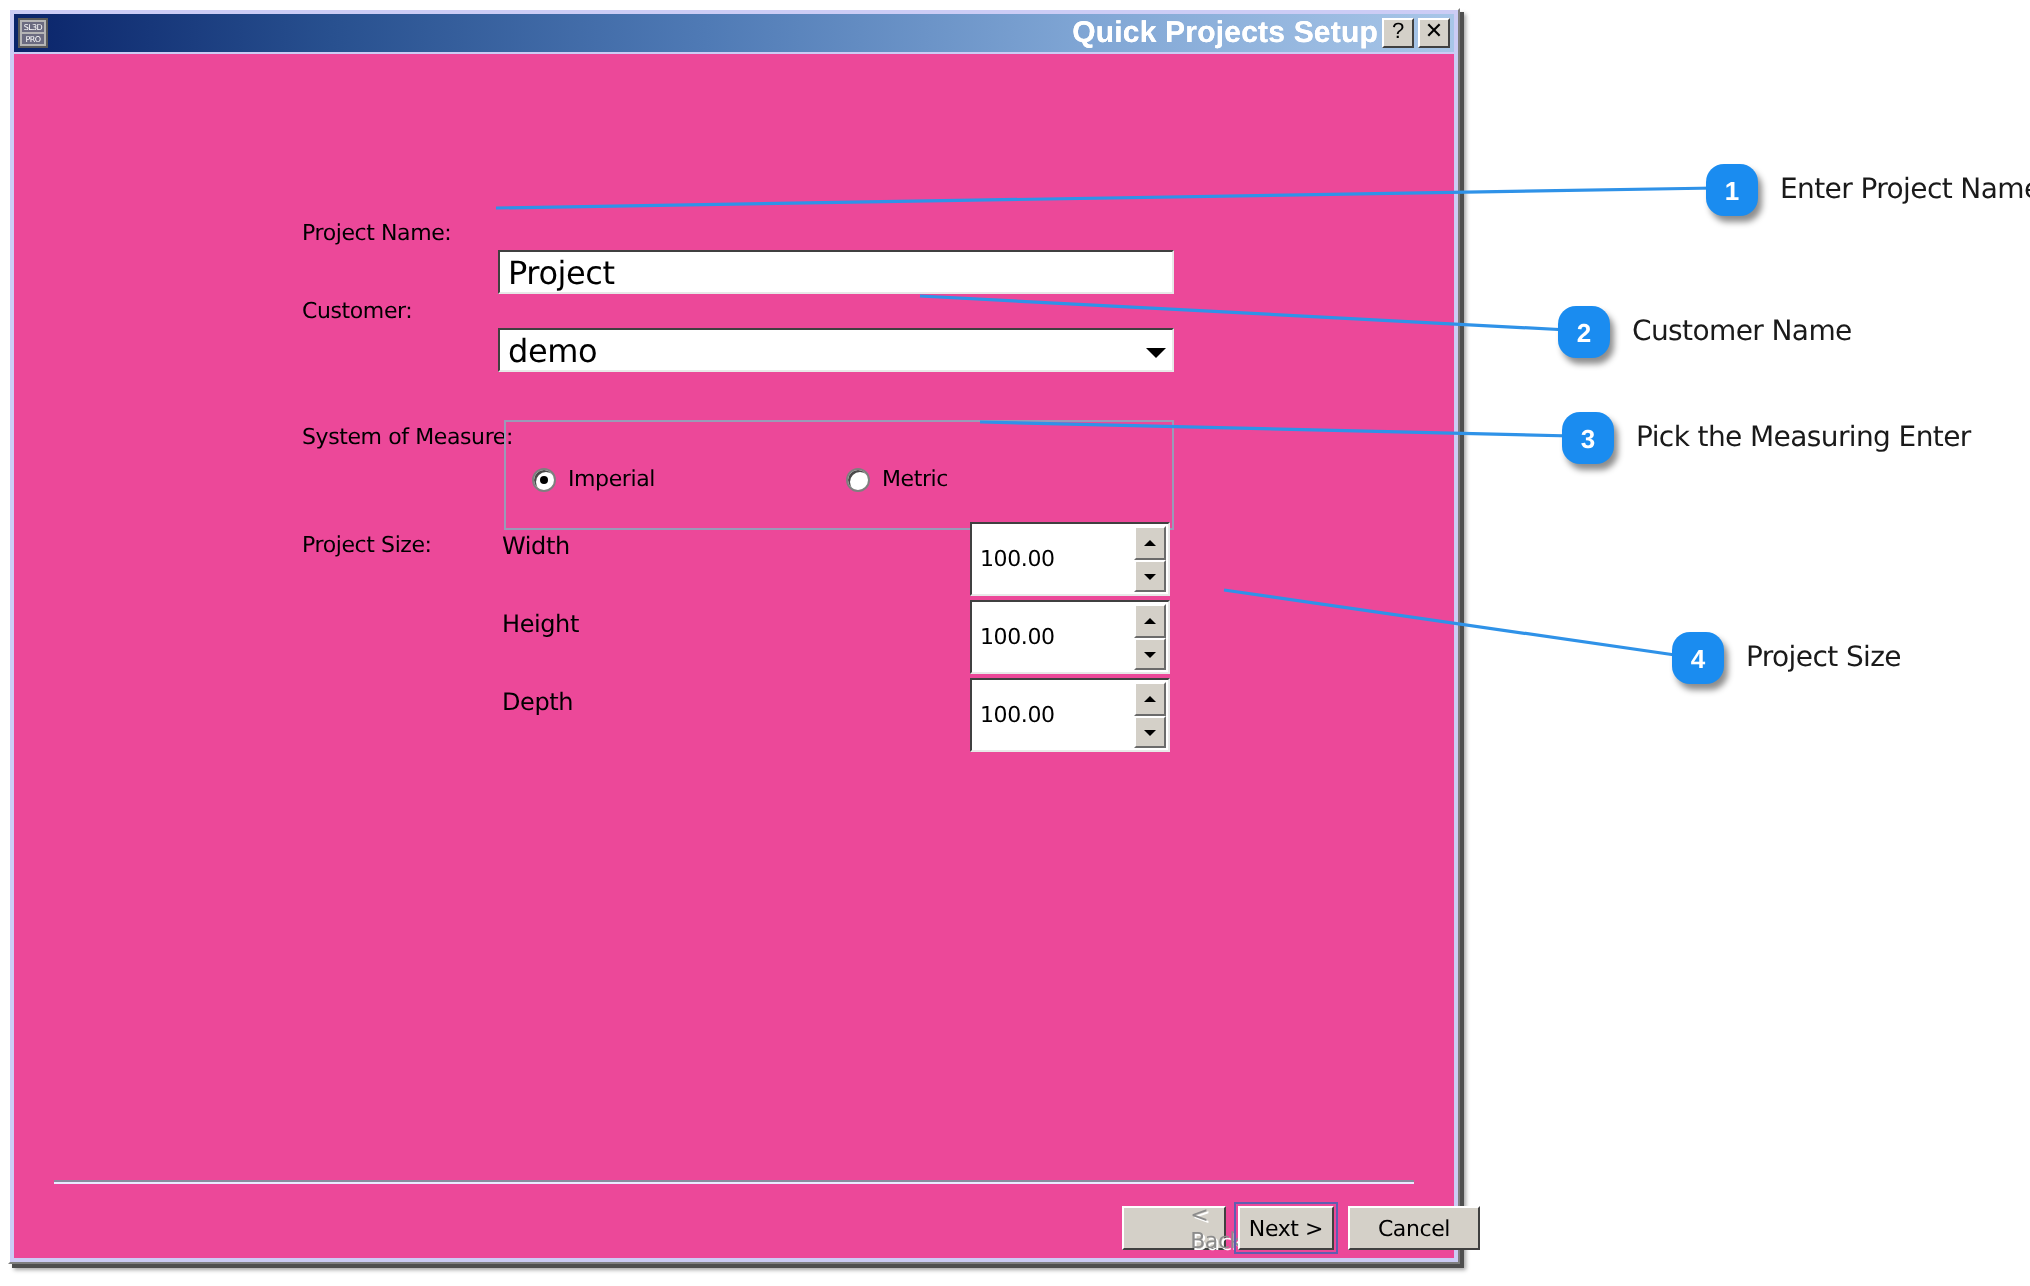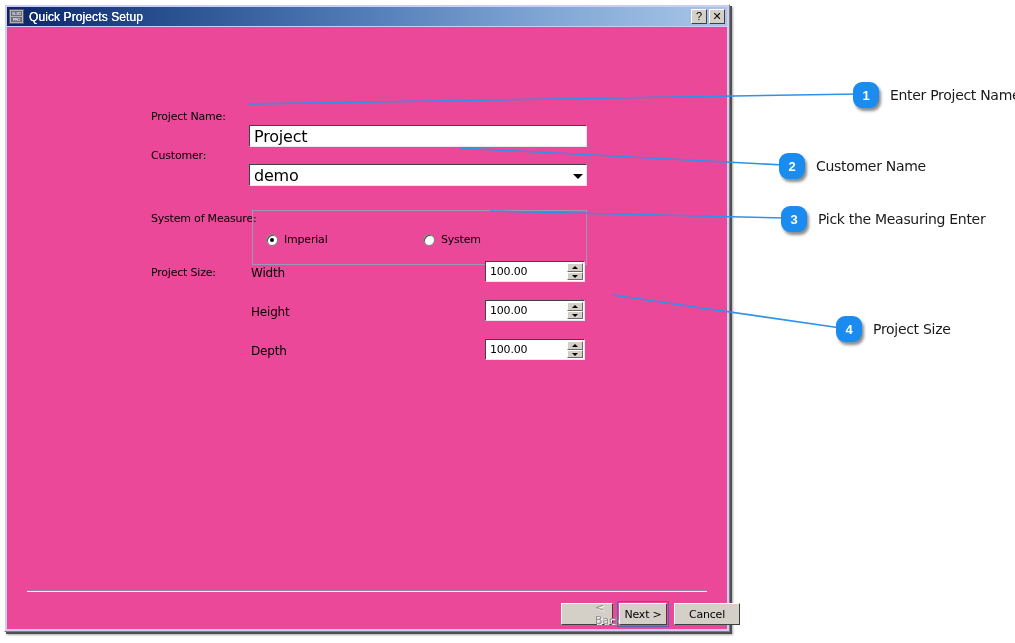--- a/index.html
+++ b/index.html
@@ -68,26 +68,27 @@
     color: #ffffff;
     text-align: center;
     letter-spacing: -0.3px;
     font-family: "DejaVu Sans", sans-serif;
   }
   #app-icon .ic-l1 { top: 1px; }
   #app-icon .ic-l2 { top: 7px; }
 
   #title-text {
     color: #ffffff;
-    font-size: 12px;
-    font-weight: normal;
+    font-size: 15px;
+    font-weight: bold;
     letter-spacing: 0.1px;
     white-space: nowrap;
     text-shadow: 0 0 0 #fff;
     flex: 1 1 auto;
+    text-align: right;
   }
   .titlebar-btn {
     width: 16px;
     height: 15px;
     margin-left: 2px;
     background: #d4d0c8;
     border-top: 1px solid #ffffff;
     border-left: 1px solid #ffffff;
     border-right: 1px solid #404040;
     border-bottom: 1px solid #404040;
@@ -216,21 +217,21 @@
     position: absolute;
     font-size: 12px;
     color: #000000;
     font-family: "DejaVu Sans", sans-serif;
     letter-spacing: -0.2px;
     white-space: nowrap;
   }
   .spinner {
     position: absolute;
     width: 100px;
-    height: 21px;
+    height: 37px;
     background: #ffffff;
     border-top: 1px solid #404040;
     border-left: 1px solid #404040;
     border-right: 1px solid #e8e8e8;
     border-bottom: 1px solid #e8e8e8;
     box-sizing: border-box;
     display: flex;
     align-items: stretch;
   }
   .spinner .spin-value {
@@ -384,21 +385,21 @@
     </div>
 
     <div class="form-label" style="left:144px; top:185px;">System of Measure:</div>
     <div id="measure-group">
       <label class="radio-row" id="radio-imperial">
         <span class="radio-dot checked"></span>
         <span>Imperial</span>
       </label>
       <label class="radio-row" id="radio-metric">
         <span class="radio-dot"></span>
-        <span>System</span>
+        <span>Metric</span>
       </label>
     </div>
 
     <div class="form-label" style="left:144px; top:239px;">Project Size:</div>
 
     <div class="spin-row-label" style="left:244px; top:239px;">Width</div>
     <div class="spinner" style="left:478px; top:234px;">
       <span class="spin-value">100.00</span>
       <span class="spin-btns">
         <span class="spin-btn up"></span>

